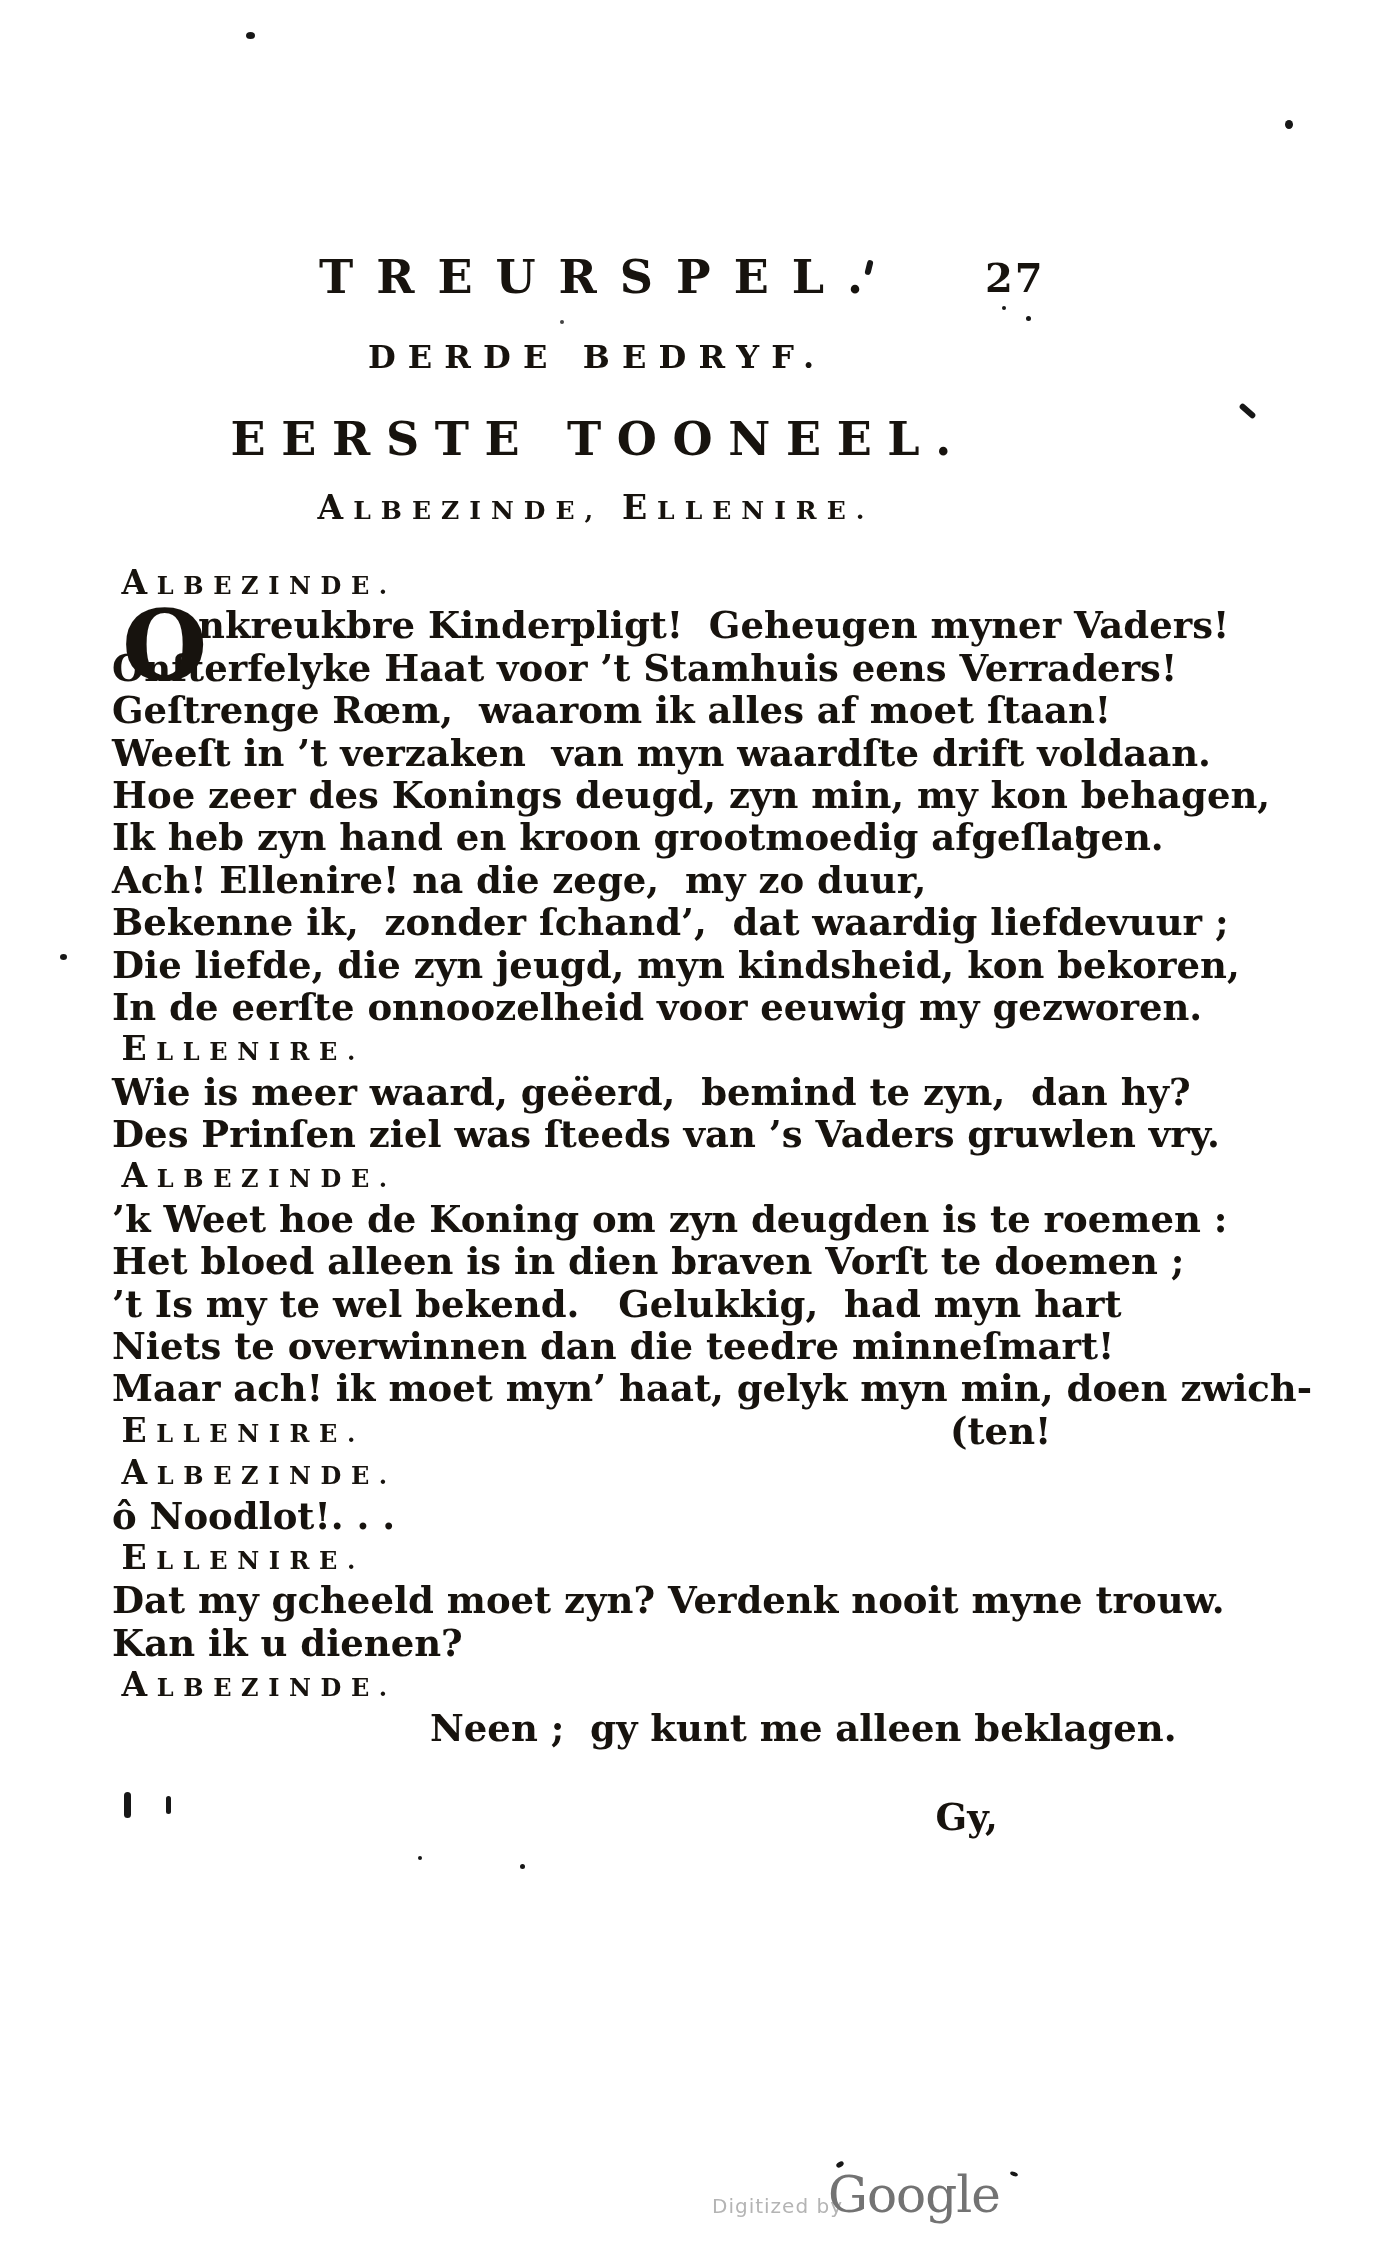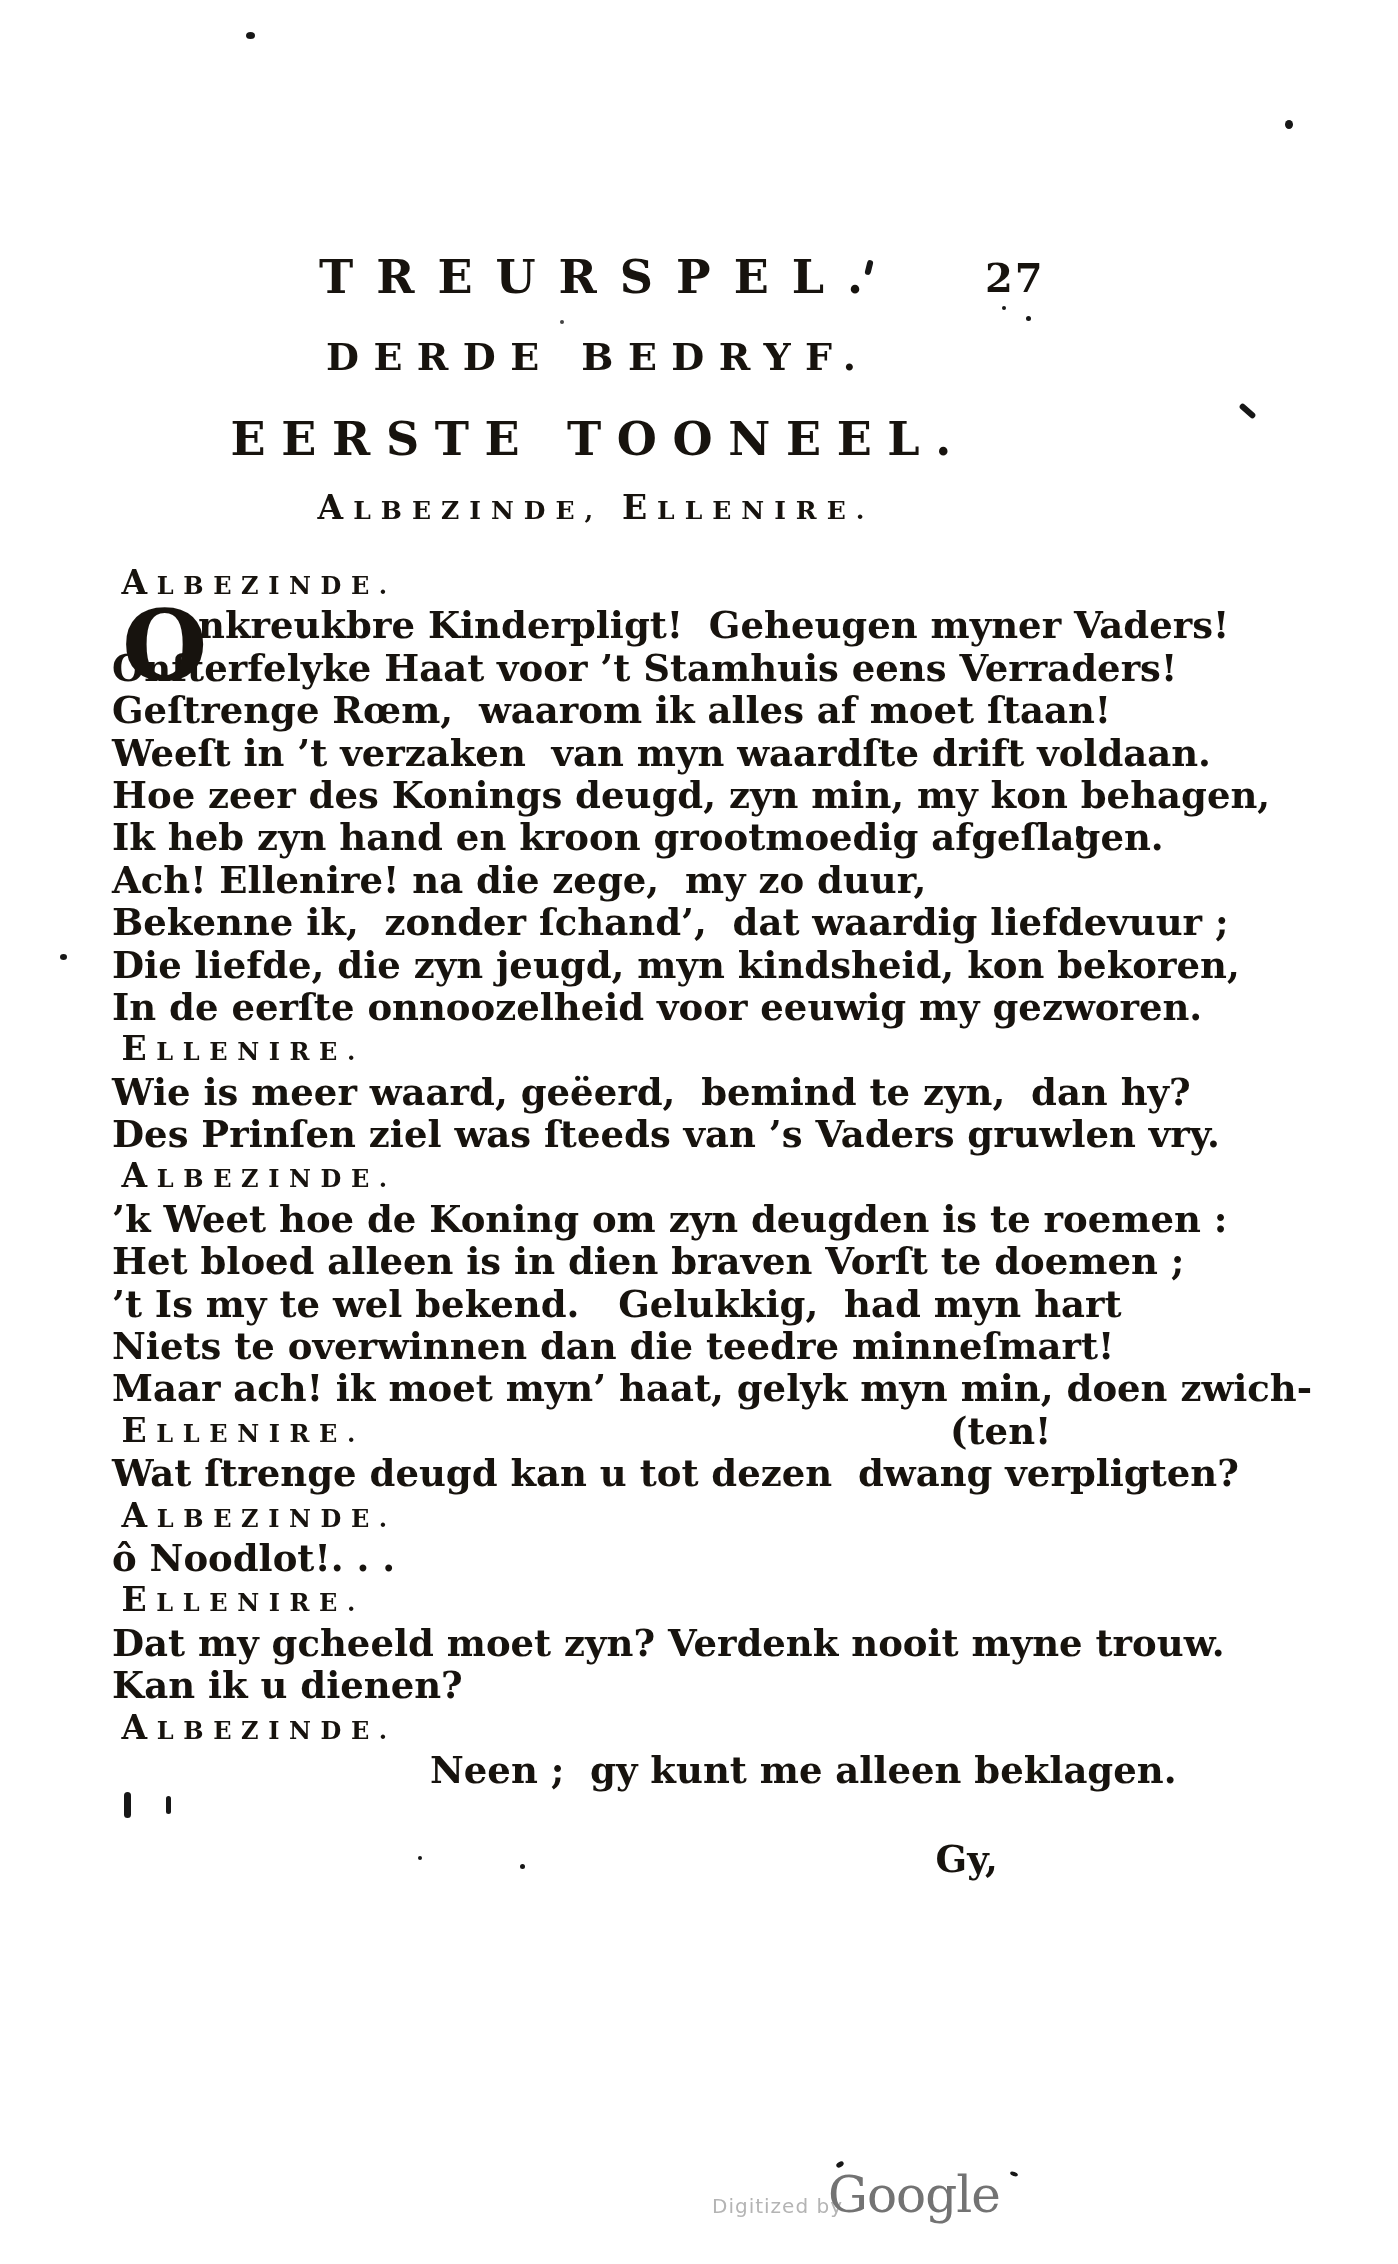--- a/index.html
+++ b/index.html
@@ -6,21 +6,21 @@
   body{
     width:1398px;height:2264px;position:relative;background:#ffffff;
     font-family:"DejaVu Serif","Liberation Serif",serif;color:#17130e;
     overflow:hidden;
   }
   .page{position:absolute;left:0;top:8px;width:1130px;height:2264px;background:#fff;}
 
   
   .masthead{position:absolute;left:112px;top:0;width:958px;text-align:center;font-weight:700;}
   .t-title{position:absolute;left:0;top:247px;width:100%;font-size:46px;line-height:44px;letter-spacing:.50em;text-indent:.50em;}
-  .t-act{position:absolute;left:0;top:327px;width:100%;font-size:38px;line-height:44px;letter-spacing:.38em;text-indent:.38em;}
+  .t-act{position:absolute;left:0;top:327px;width:100%;font-size:32px;line-height:44px;letter-spacing:.38em;text-indent:.38em;}
   .t-scene{position:absolute;left:0;top:409px;width:100%;font-size:46px;line-height:44px;letter-spacing:.34em;text-indent:.34em;}
   .t-cast{position:absolute;left:0;top:482px;width:100%;font-size:25px;line-height:36px;}
   .pagenum{position:absolute;left:985px;top:250px;font-size:40px;line-height:40px;font-weight:700;letter-spacing:2px;}
 
   
   .sc{display:inline-block;letter-spacing:.40em;margin-left:.40em;font-weight:700;}
   .sc::first-letter{font-size:133%;}
   .t-cast .sc{font-size:25px;}
   .t-cast .sc::first-letter{font-size:33px;}
 
@@ -74,21 +74,20 @@
     <div class="row heading"><span class="sc">ELLENIRE.</span></div>
     <div class="row">Wie is meer waard, geëerd,  bemind te zyn,  dan hy?</div>
     <div class="row">Des Prinſen ziel was ſteeds van ’s Vaders gruwlen vry.</div>
     <div class="row heading"><span class="sc">ALBEZINDE.</span></div>
     <div class="row">’k Weet hoe de Koning om zyn deugden is te roemen :</div>
     <div class="row">Het bloed alleen is in dien braven Vorſt te doemen ;</div>
     <div class="row">’t Is my te wel bekend.   Gelukkig,  had myn hart</div>
     <div class="row">Niets te overwinnen dan die teedre minneſmart!</div>
     <div class="row">Maar ach! ik moet myn’ haat, gelyk myn min, doen zwich-</div>
     <div class="row heading"><span class="sc">ELLENIRE.</span><span class="turnover">(ten!</span></div>
-    <div class="row">Wat ſtrenge deugd kan u tot dezen  dwang verpligten?</div>
     <div class="row heading"><span class="sc">ALBEZINDE.</span></div>
     <div class="row">ô Noodlot!. . .</div>
     <div class="row heading"><span class="sc">ELLENIRE.</span></div>
     <div class="row">Dat my gcheeld moet zyn? Verdenk nooit myne trouw.</div>
     <div class="row">Kan ik u dienen?</div>
     <div class="row heading"><span class="sc">ALBEZINDE.</span></div>
     <div class="row indent-b">Neen ;  gy kunt me alleen beklagen.</div>
     <div class="row catchword">Gy,</div>
   </div>
 

